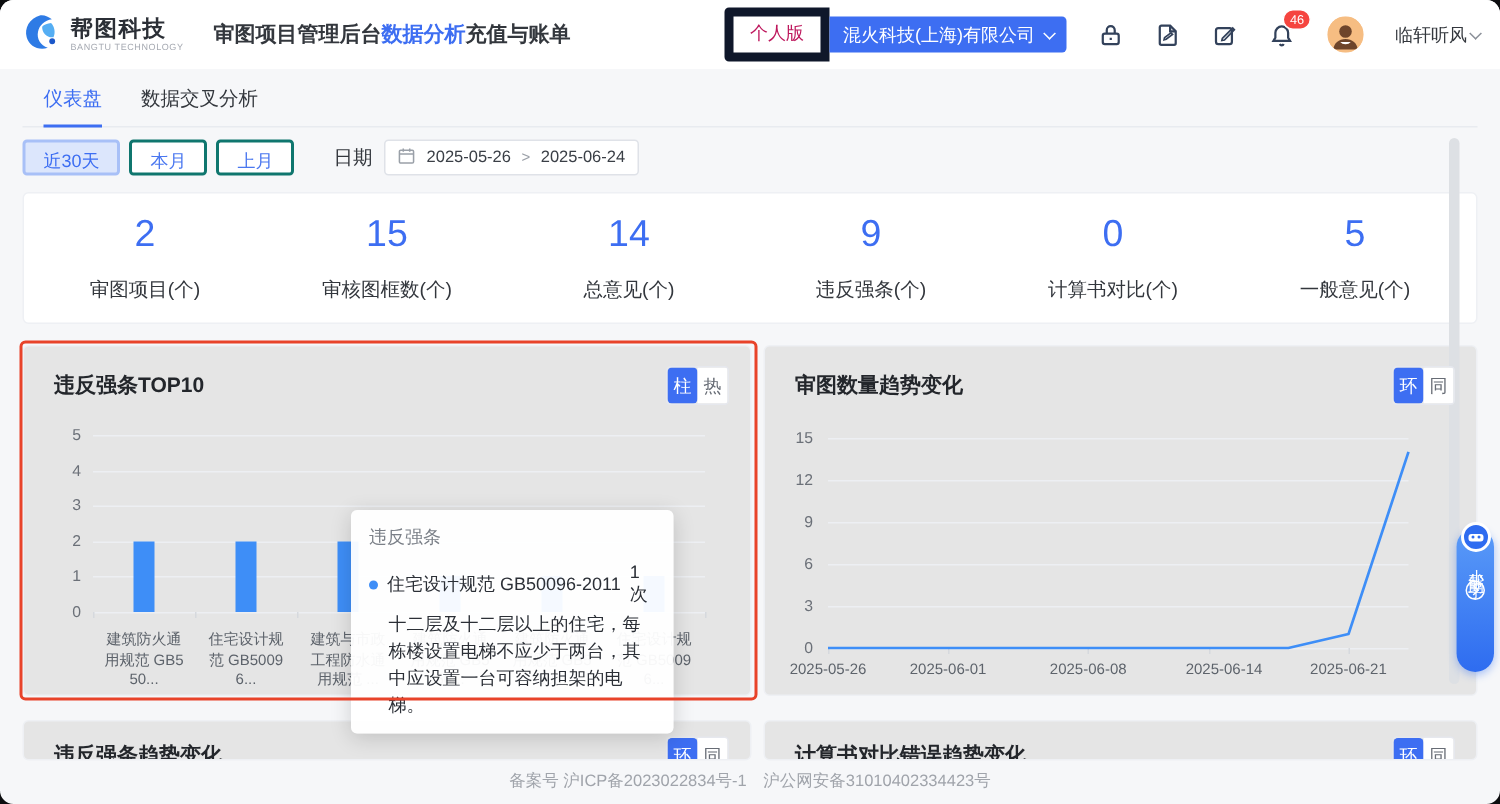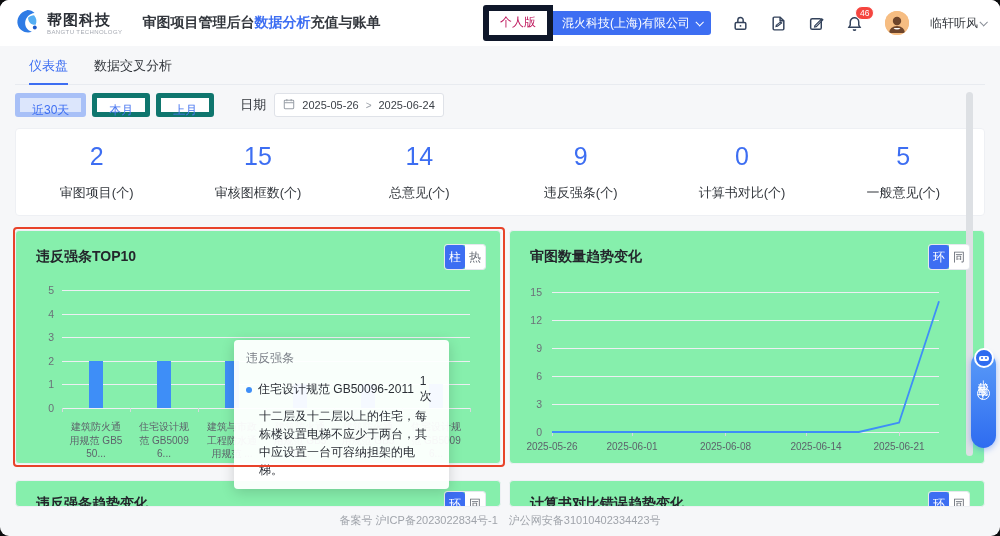--- a/index.html
+++ b/index.html
@@ -29,34 +29,34 @@
   .user-name{font-size:12px;color:#33373d;margin-left:21px;}
   .user-chev{color:#8a8f98;margin-left:2px;}
   
   .tabs-row{display:flex;gap:26px;margin:0 15px;padding:11px 14px 0;border-bottom:1px solid #e8ebf0;}
   .tab{font-size:13px;color:#33373d;padding-bottom:9px;position:relative;cursor:pointer;}
   .tab.active{color:#3d6ef2;}
   .tab.active::after{content:"";position:absolute;left:0;right:0;bottom:-1px;height:2px;background:#3d6ef2;}
   
   .filter-row{display:flex;align-items:center;margin:8px 15px 0;height:24px;}
   .qbtn{height:24px;line-height:22px;box-sizing:border-box;padding:1px 12px;border-radius:3px;font-size:12px;
-        margin-right:6px;border:5px solid #0f766e;background:#fff;color:#4a77f0;cursor:pointer;}
+        margin-right:6px;border:2px solid #0f766e;background:#fff;color:#4a77f0;cursor:pointer;}
   .qbtn.active{background:#dce6fc;border-color:#a8c0f7;color:#3d6ef2;}
   .date-label{font-size:13px;color:#33373d;margin:0 8px 0 20px;}
   .date-input{height:24px;box-sizing:border-box;border:1px solid #dfe2e8;border-radius:3px;background:#fff;
               display:flex;align-items:center;padding:0 8px;gap:7px;font-size:11px;color:#3a3f46;}
   .date-sep{color:#9ba0a8;font-size:10px;}
   
   .stats-card{margin:11px 15px 0;height:88px;background:#fff;border:1px solid #eef0f4;border-radius:4px;
               box-sizing:border-box;display:grid;grid-template-columns:repeat(6,1fr);align-items:center;}
   .stat{text-align:center;}
   .stat-value{font-size:25px;color:#3d6ef2;font-weight:500;}
   .stat-label{font-size:13px;color:#33373d;margin-top:13px;}
   .charts-row{margin:14px 15px 0;display:flex;gap:8px;}
-  .card{position:relative;background:#86efac;border:1px solid #eef0f4;border-radius:4px;box-sizing:border-box;}
+  .card{position:relative;background:#e5e5e5;border:1px solid #eef0f4;border-radius:4px;box-sizing:border-box;}
   .chart-card{height:234px;}
   .left-card{width:486px;}
   .right-card{flex:1;}
   .card-head{position:absolute;top:13px;left:20px;right:14px;display:flex;align-items:center;justify-content:space-between;z-index:2;}
   .card-title{font-size:14px;font-weight:700;color:#23262b;}
   .toggle-group{display:flex;border:1px solid #e6e8ee;border-radius:3px;overflow:hidden;height:24px;}
   .tg-btn{width:20px;line-height:24px;text-align:center;font-size:12px;background:#fff;color:#676c75;cursor:pointer;}
   .tg-btn.active{background:#3d6ef2;color:#fff;border-radius:3px;}
   .plot{position:absolute;left:0;top:0;right:0;bottom:0;}
   .gridline{position:absolute;height:1px;background:#edeff3;}

